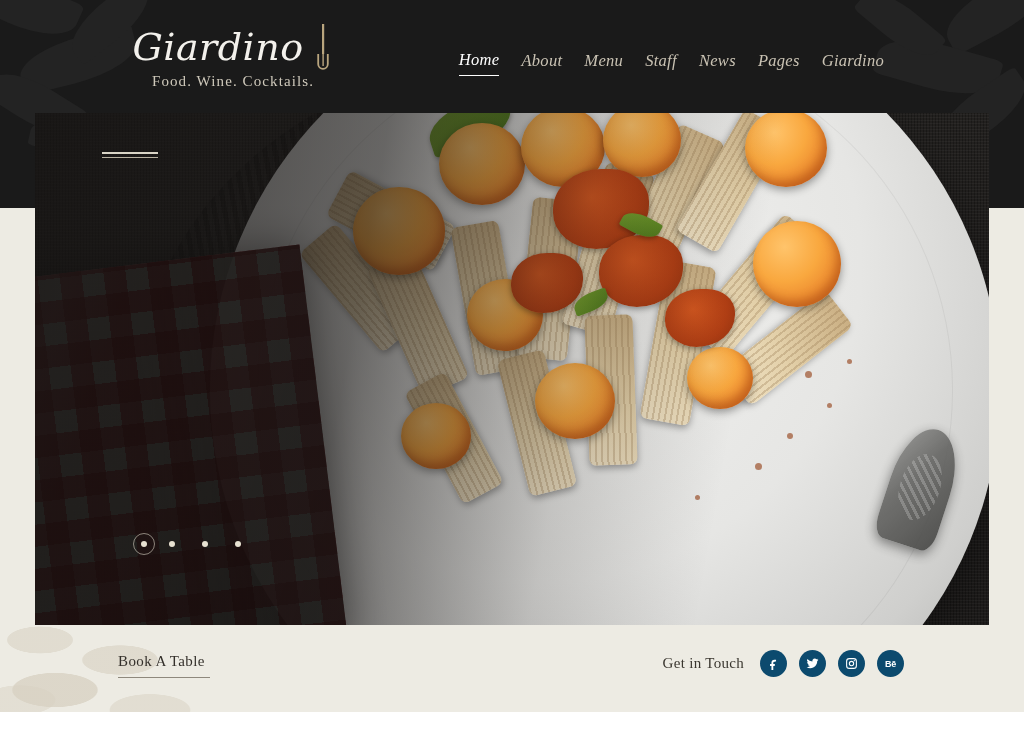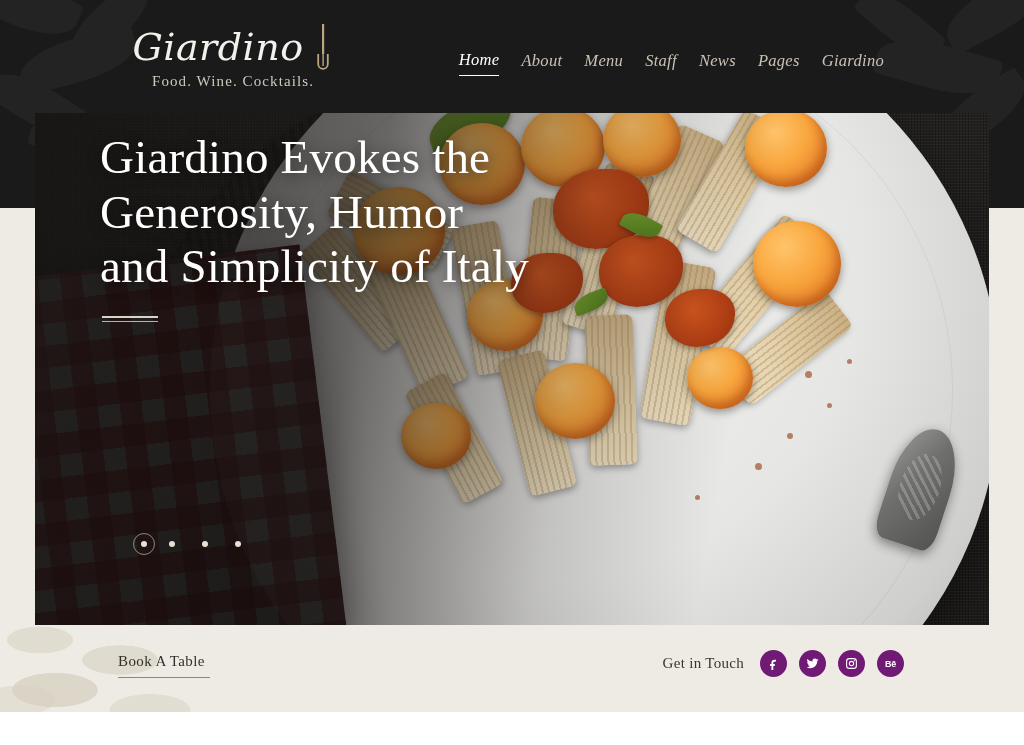--- a/index.html
+++ b/index.html
@@ -215,21 +215,21 @@
     position:absolute; left:118px; top:653px; z-index:6; cursor:pointer;
   }
   .book-label { font-size:15px; color:#34302b; letter-spacing:.4px; }
   .book-underline { margin-top:7px; width:92px; height:1px; background:#8e887c; }
 
   .touch {
     position:absolute; right:120px; top:650px; display:flex; align-items:center; gap:12px; z-index:6;
   }
   .touch-label { font-size:15px; color:#3a362f; letter-spacing:.3px; margin-right:4px; }
   .soc {
-    width:27px; height:27px; border-radius:50%; background:#701a75;
+    width:27px; height:27px; border-radius:50%; background:#0c4a6e;
     display:flex; align-items:center; justify-content:center; cursor:pointer;
   }
   .soc svg { display:block; }
   .soc-be { font-family:"Liberation Sans", sans-serif; font-size:9px; color:#fff; font-weight:bold; letter-spacing:-.3px; }
 </style>
 </head>
 <body>
 
 <div class="page">
 
@@ -326,25 +326,20 @@
       </div>
 
       <div class="ph-napkin"></div>
       <div class="ph-spoon"></div>
     </div>
 
     <div class="hero-scrim"></div>
   </div>
 
   <div class="hero-copy">
-    <div class="hero-title">
-      <div>Giardino Evokes the</div>
-      <div>Generosity, Humor</div>
-      <div>and Simplicity of Italy</div>
-    </div>
     <div class="hero-rule"></div>
   </div>
 
   <div class="dots">
     <div class="dot-wrap active">
         <span class="dot"></span>
       </div>
     <div class="dot-wrap">
         <span class="dot"></span>
       </div>

